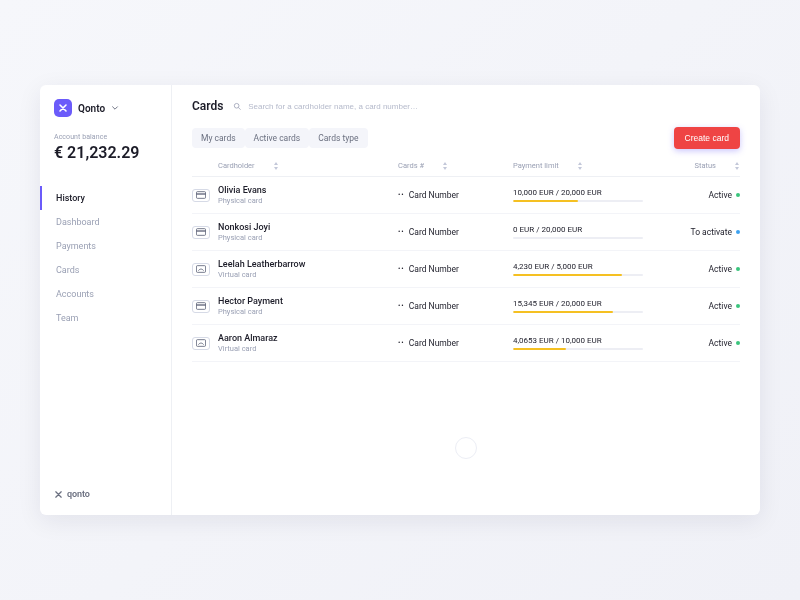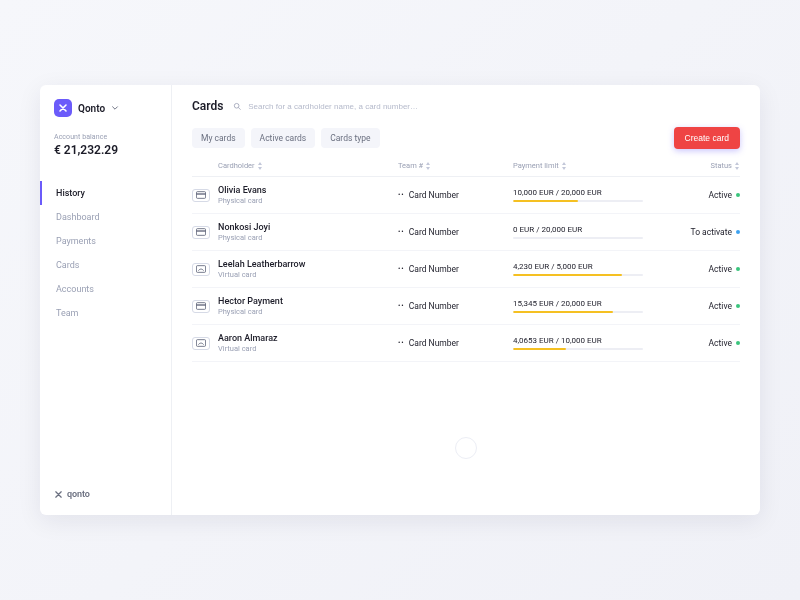--- a/index.html
+++ b/index.html
@@ -33,21 +33,21 @@
   .brand-badge {
     width: 18px; height: 18px; border-radius: 5px;
     background: #6b5bfa;
     display: flex; align-items: center; justify-content: center;
   }
   .brand-badge svg { width: 10px; height: 10px; }
   .brand-name { font-size: 10px; font-weight: 600; color: #1c1c28; }
   .brand-chevron { width: 8px; height: 8px; color: #6b7080; }
   .balance-block { padding: 4px 14px 12px 14px; }
   .balance-label { font-size: 7px; color: #9aa0b4; letter-spacing: 0.01em; }
-  .balance-value { font-size: 12px; font-weight: 600; color: #1c1c28; margin-top: 2px; }
+  .balance-value { font-size: 16px; font-weight: 600; color: #1c1c28; margin-top: 2px; }
   .nav { display: flex; flex-direction: column; margin-top: 12px; }
   .nav-item {
     font-size: 9px; color: #9aa0b4;
     padding: 7px 14px;
     cursor: pointer;
     border-left: 2px solid transparent;
   }
   .nav-item.active { color: #1c1c28; font-weight: 500; border-left-color: #6b5bfa; }
   .footer-brand {
     margin-top: auto;
@@ -92,21 +92,21 @@
 
   
   .thead {
     display: grid;
     grid-template-columns: 26px 180px 115px 150px 1fr;
     align-items: center;
     font-size: 7.5px; color: #9aa0b4;
     padding: 12px 0 6px 0;
     border-bottom: 1px solid #eef0f4;
   }
-  .th { display: flex; align-items: center; gap: 2px; }
+  .th { display: flex; align-items: center; gap: 18px; }
   .th.right { justify-content: flex-end; }
   .sort-icon { width: 6px; height: 8px; color: #c3c8d9; }
 
   .tbody { display: flex; flex-direction: column; }
   .row {
     display: grid;
     grid-template-columns: 26px 180px 115px 150px 1fr;
     align-items: center;
     padding: 8px 0;
     border-bottom: 1px solid #f3f4f8;
@@ -188,39 +188,39 @@
       <div class="search-wrap">
         <svg viewBox="0 0 12 12">
             <circle cx="5" cy="5" r="3.2" stroke="currentColor" stroke-width="1.1" fill="none"></circle>
             <path d="M7.6 7.6 L10 10" stroke="currentColor" stroke-width="1.1" stroke-linecap="round"></path>
           </svg>
         <input class="search-input" placeholder="Search for a cardholder name, a card number…" style="">
       </div>
     </div>
 
     <div class="toolbar-row">
-      <div id="chips" style="display: flex; gap: 6px;">
+      <div id="chips" style="display: flex; ">
           <div class="chip">My cards</div>
           <div class="chip">Active cards</div>
           <div class="chip">Cards type</div>
         </div>
       <div class="spacer"></div>
       <button class="create-btn">Create card</button>
     </div>
 
     <div class="thead">
       <div></div>
       <div class="th">
         <span>Cardholder</span>
         <svg class="sort-icon" viewBox="0 0 6 8">
             <path d="M3 0 L5 3 L1 3 Z M3 8 L1 5 L5 5 Z" fill="currentColor"></path>
           </svg>
       </div>
       <div class="th">
-        <span>Team #</span>
+        <span>Cards #</span>
         <svg class="sort-icon" viewBox="0 0 6 8">
             <path d="M3 0 L5 3 L1 3 Z M3 8 L1 5 L5 5 Z" fill="currentColor"></path>
           </svg>
       </div>
       <div class="th">
         <span>Payment limit</span>
         <svg class="sort-icon" viewBox="0 0 6 8">
             <path d="M3 0 L5 3 L1 3 Z M3 8 L1 5 L5 5 Z" fill="currentColor"></path>
           </svg>
       </div>

